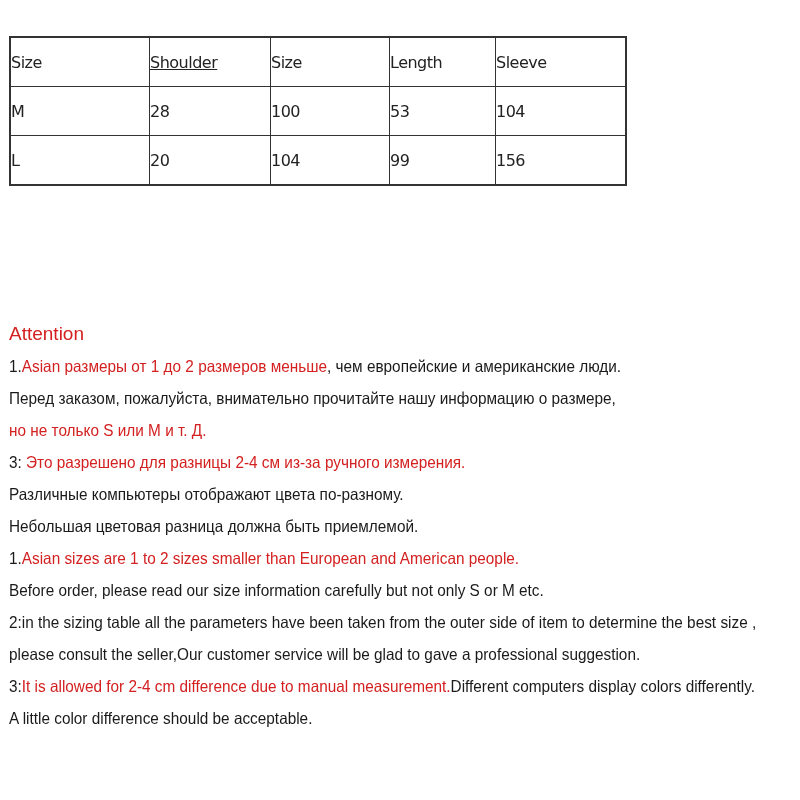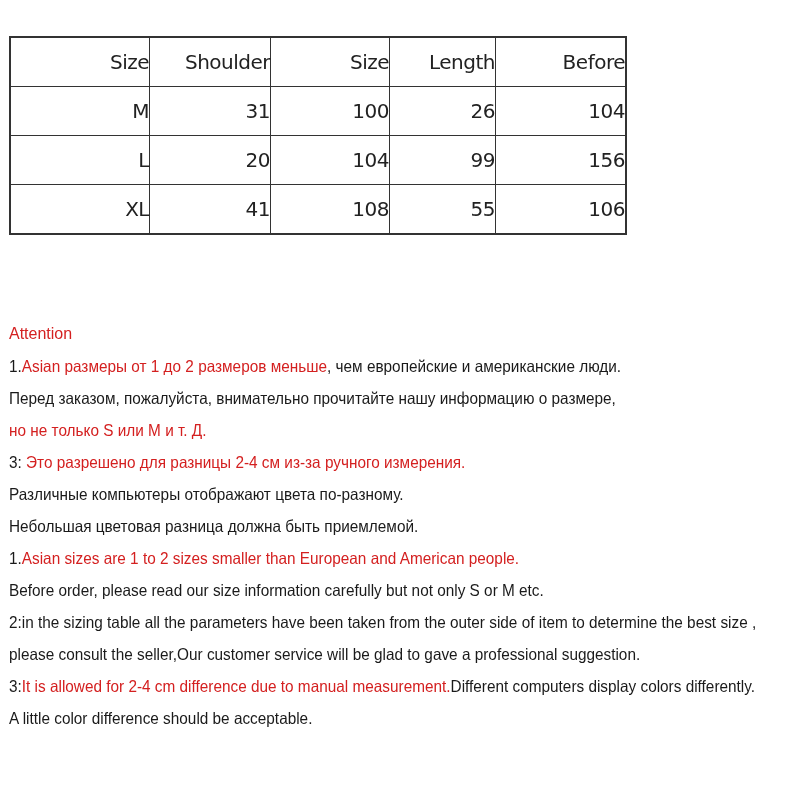--- a/index.html
+++ b/index.html
@@ -1,62 +1,55 @@
 <!DOCTYPE html>
 <html><head>
 <meta charset="utf-8">
 <style>
   html, body { margin: 0; padding: 0; background: #ffffff; }
   body { width: 800px; height: 800px; position: relative; overflow: hidden;
          font-family: "Liberation Sans", sans-serif; color: #1a1a1a; }
   .size-table { position: absolute; left: 9px; top: 36px; border-collapse: collapse;
                 border: 2px solid #333; }
-  .size-table td, .size-table th { border: 1.5px solid #333; text-align: right;
-                font-weight: normal; font-size: 20px; height: 48px; padding: 0;
+  .size-table td, .size-table th { border: 1.5px solid #333; text-align: left;
+                font-weight: normal; font-size: 16px; height: 48px; padding: 0;
                 font-family: "DejaVu Sans", sans-serif; letter-spacing: -0.5px; color:#222; }
-  .c0 { width: 138px; } .c1 { width: 120px; } .c2 { width: 118px; }
+  .c0 { width: 138px; } .c1 { width: 120px; text-decoration: underline; } .c2 { width: 118px; }
   .c3 { width: 105px; } .c4 { width: 129px; }
   .notes { position: absolute; left: 9px; top: 318px; width: 790px; }
   .line { font-size: 16.5px; height: 32px; line-height: 32px; white-space: nowrap;
           transform: scaleX(0.93); transform-origin: left center; color: #1a1a1a; }
   .red { color: #d42020; }
-  .attn { font-size: 16px; color: #d42020; height: 32px; line-height: 32px; }
+  .attn { font-size: 19px; color: #d42020; height: 32px; line-height: 32px; }
 </style>
 </head>
 <body>
 
 <table class="size-table">
   <tbody>
       <tr>
     <th class="c0">Size</th>
     <th class="c1">Shoulder</th>
     <th class="c2">Size</th>
     <th class="c3">Length</th>
-    <th class="c4">Before</th>
+    <th class="c4">Sleeve</th>
   </tr>
   <tr>
     <td>M</td>
-    <td>31</td>
+    <td>28</td>
     <td>100</td>
-    <td>26</td>
+    <td>53</td>
     <td>104</td>
   </tr>
   <tr>
     <td>L</td>
     <td>20</td>
     <td>104</td>
     <td>99</td>
     <td>156</td>
-  </tr>
-  <tr>
-    <td>XL</td>
-    <td>41</td>
-    <td>108</td>
-    <td>55</td>
-    <td>106</td>
   </tr>
 </tbody>
   </table>
 
 <div class="notes">
   <div class="attn">Attention</div>
   <div class="line"><span>1.</span><span class="red">Asian размеры от 1 до 2 размеров меньше</span><span>, чем европейские и американские люди.</span></div>
   <div class="line"><span>Перед заказом, пожалуйста, внимательно прочитайте нашу информацию о размере,</span></div>
   <div class="line"><span class="red">но не только S или M и т. Д.</span></div>
   <div class="line"><span>3: </span><span class="red">Это разрешено для разницы 2-4 см из-за ручного измерения.</span></div>

